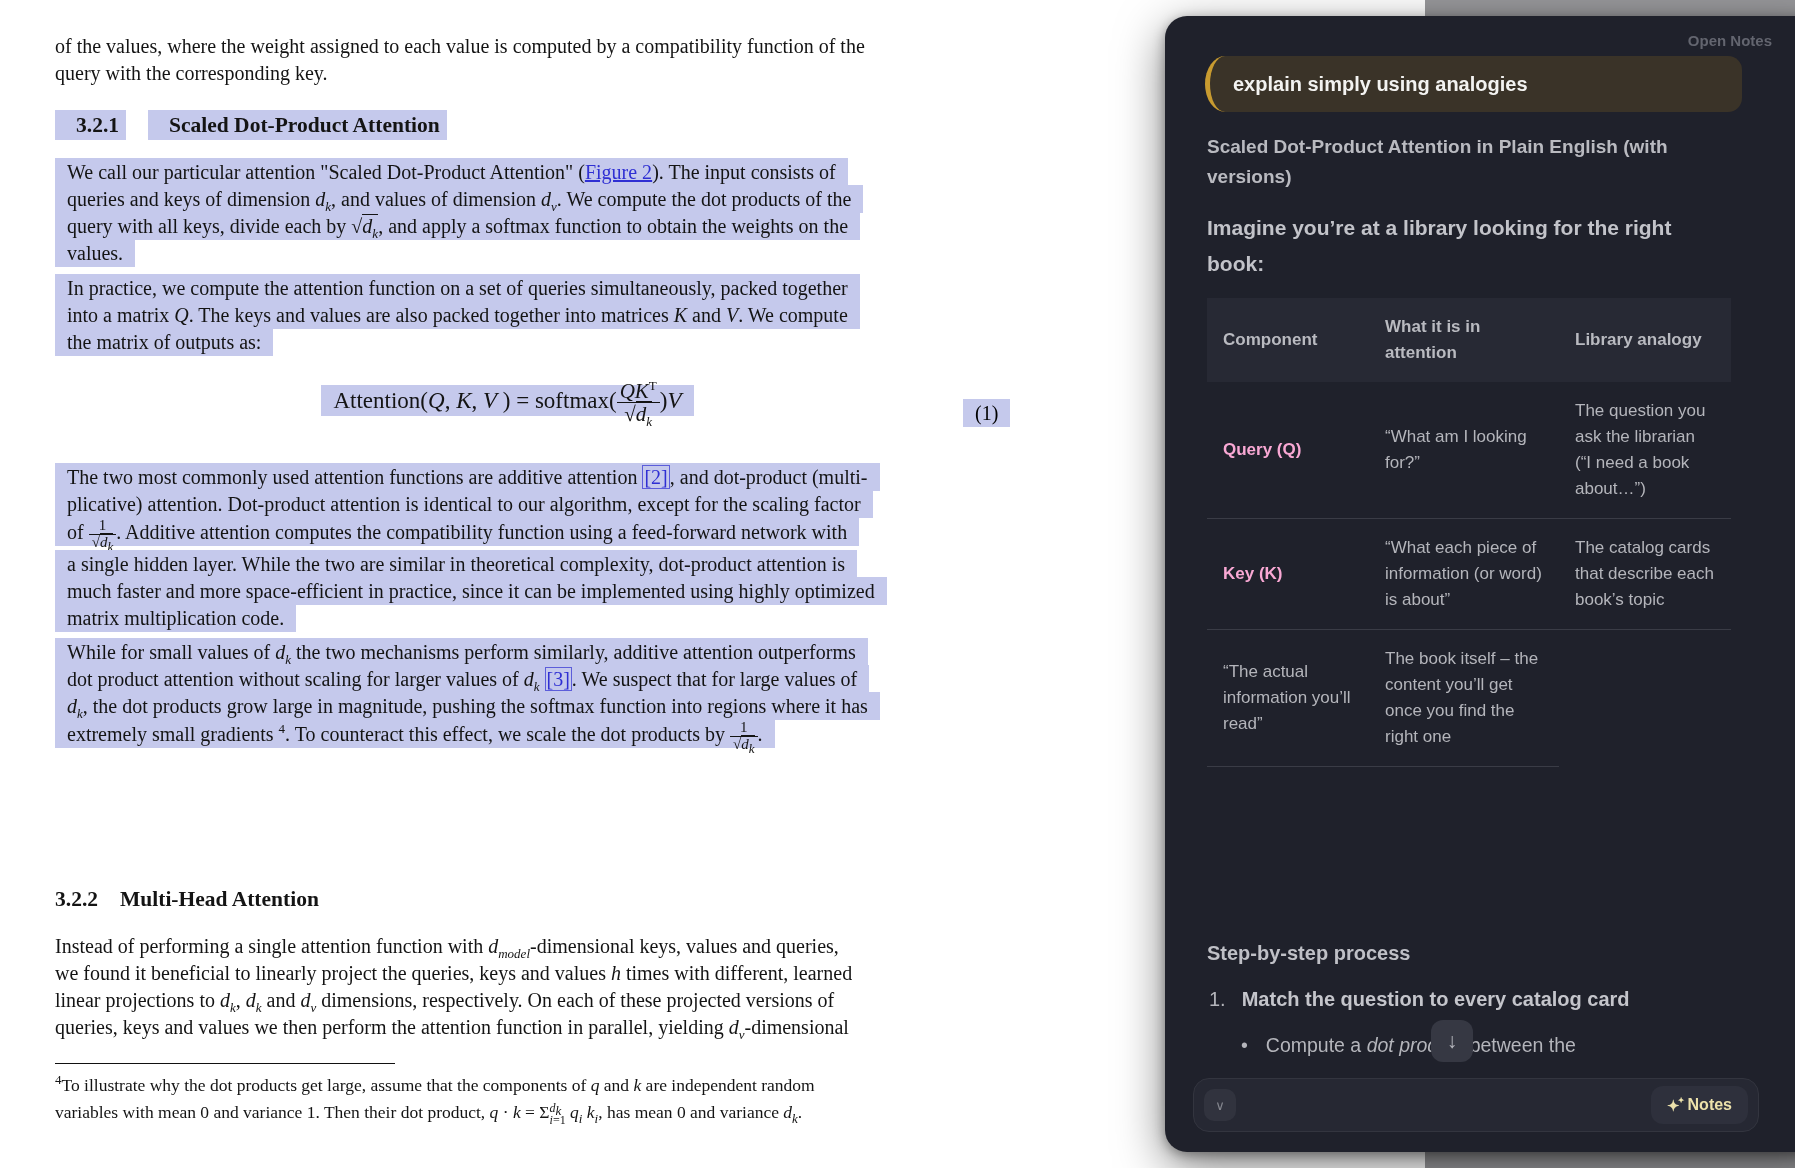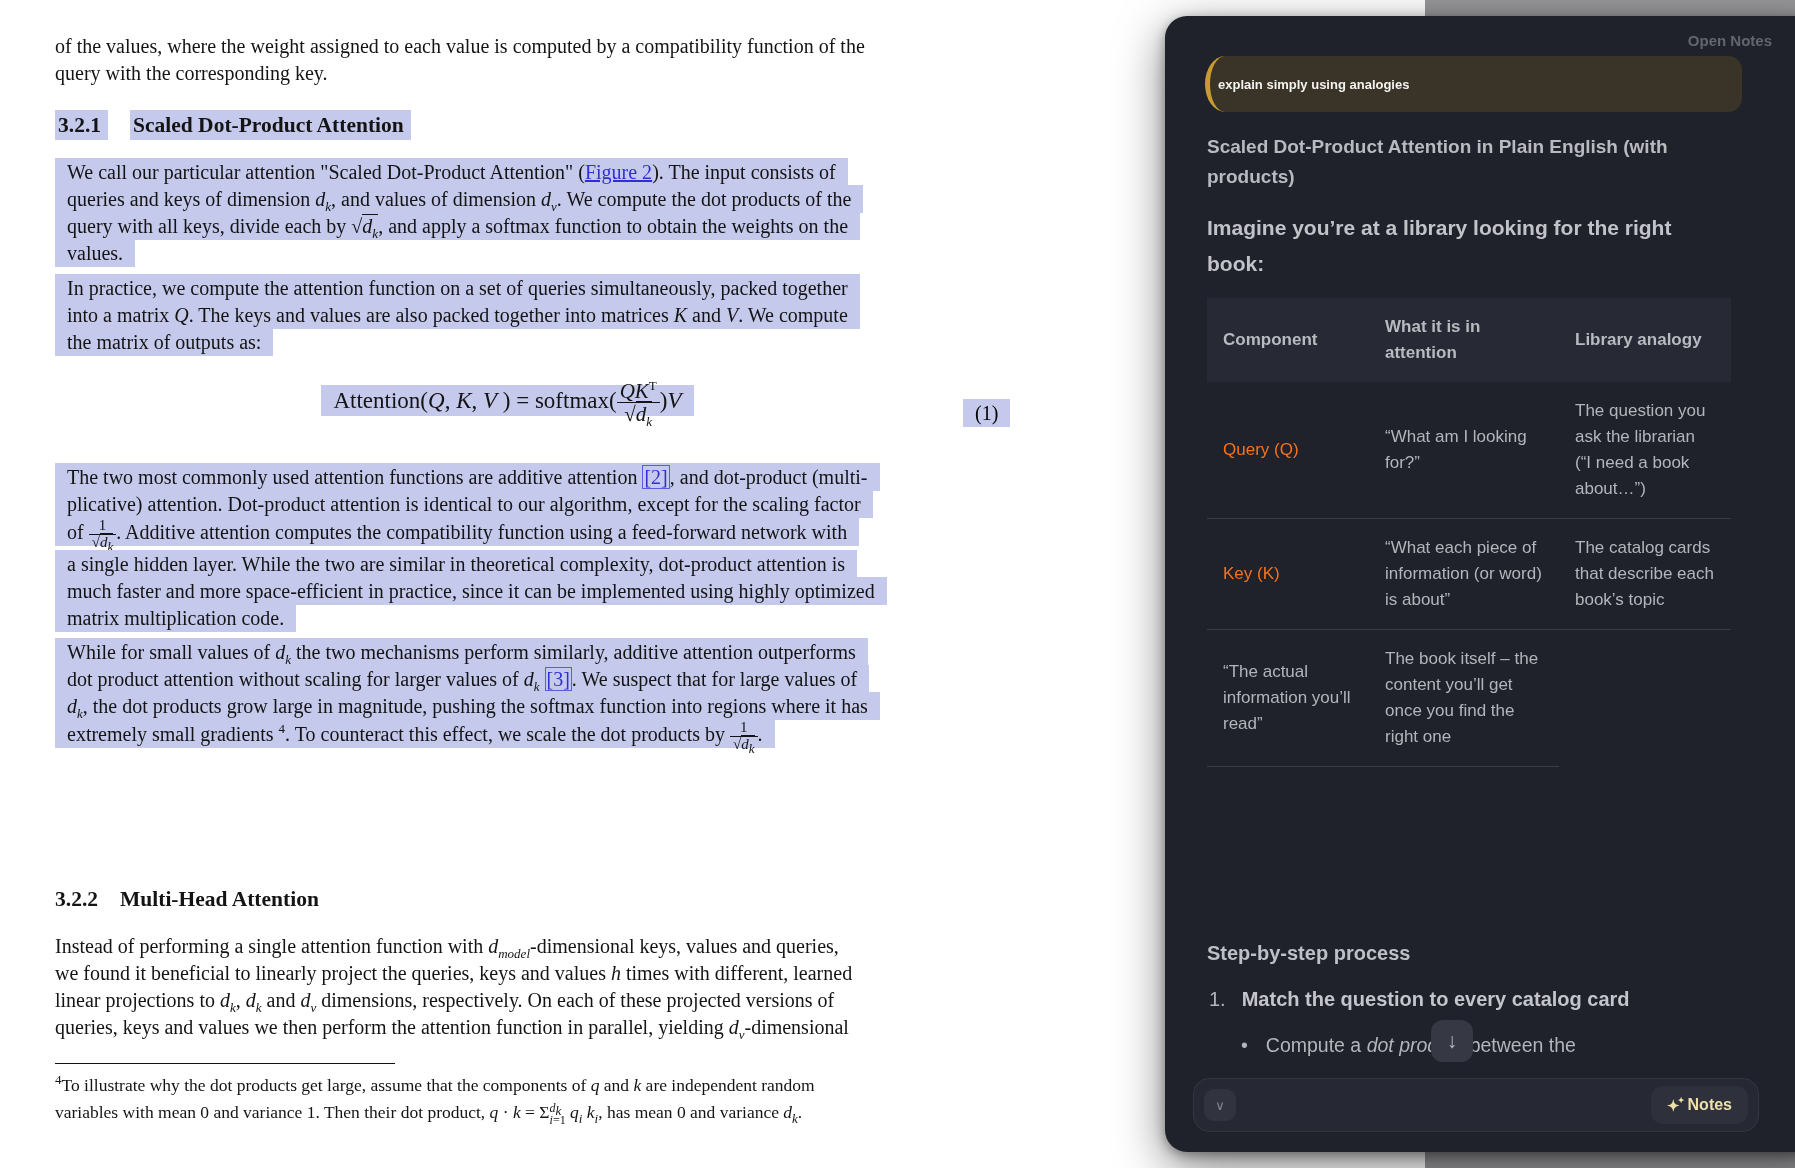--- a/index.html
+++ b/index.html
@@ -8,21 +8,21 @@
     background:#98989b;
     font-family:"Liberation Sans",sans-serif;
   }
   
   .page{position:absolute;left:0;top:0;width:1425px;height:1168px;background:#ffffff;}
   .doc{position:absolute;left:55px;color:#141414;font-family:"Liberation Serif",serif;
        font-size:20px;line-height:27px;}
   .doc .ln{white-space:nowrap;}
   .hl .ln, .hlspan{background:#c5c9ec;padding:3px 12px;}
   .doc-head{font-weight:bold;font-size:21.5px;font-family:"Liberation Serif",serif;}
-  .doc-head .hlspan{padding:3px 7px 3px 3px;}
+  .doc-head .hlspan{padding:3px 7px 3px 21px;}
   .doc-head .sec-num{margin-right:22px;}
   .link{color:#2f2fd3;text-decoration:underline;}
   .cite{color:#2f2fd3;border:1px solid rgba(47,47,211,.7);padding:0 1px;}
   sup{font-size:13px;line-height:0;}
   sub{font-size:13px;line-height:0;font-style:italic;}
   .frac{display:inline-block;vertical-align:middle;text-align:center;line-height:1.05;font-size:15px;}
   .frac .num{display:block;border-bottom:1.3px solid currentColor;padding:0 3px;}
   .frac .den{display:block;padding:0 3px;}
   .ovl{border-top:1.3px solid currentColor;}
   .lims{display:inline-block;vertical-align:middle;text-align:left;line-height:1;}
@@ -37,30 +37,30 @@
   .panel{position:absolute;left:1165px;top:16px;width:665px;height:1136px;
          background:#1f212b;border-radius:22px;
          box-shadow:0 14px 48px rgba(0,0,0,.5), 0 3px 12px rgba(0,0,0,.35);
          color:#b4b5bb;}
   .open-notes{position:absolute;top:16px;right:58px;font-size:15px;font-weight:700;color:#63656f;}
   .close-x{position:absolute;top:10px;right:22px;font-size:20px;color:#9a9ca4;cursor:pointer;}
   .query-box{position:absolute;left:40px;top:40px;width:532px;height:56px;
              background:#3a3328;border-left:5px solid #c89b30;
              border-radius:20px 14px 14px 20px / 28px 14px 14px 28px;
              display:flex;align-items:center;}
-  .query-box .qtext{padding-left:8px;font-size:13px;font-weight:700;color:#f3f3f1;}
+  .query-box .qtext{padding-left:23px;font-size:20px;font-weight:700;color:#f3f3f1;}
   .p-h1{position:absolute;left:42px;top:116px;width:505px;font-size:19px;line-height:30px;
         font-weight:700;color:#b9bac0;}
   .p-h2{position:absolute;left:42px;top:194px;width:495px;font-size:21px;line-height:36px;
         font-weight:700;color:#c2c3c9;}
   .tbl{position:absolute;left:42px;top:282px;width:524px;display:grid;
        grid-template-columns:162px 190px 172px;font-size:17px;line-height:26px;}
   .tbl .cell{display:flex;align-items:center;padding:16px;}
   .tbl .th{background:#272934;font-weight:700;color:#b9bac0;}
-  .tbl .comp{font-weight:400;color:#f97316;}
+  .tbl .comp{font-weight:700;color:#f9a8d4;}
   .tbl .rb{border-bottom:1px solid #3a3c46;}
   .p-h3{position:absolute;left:42px;top:926px;font-size:20px;font-weight:700;color:#bfc0c6;}
   .step{position:absolute;left:44px;top:972px;font-size:20px;color:#b4b5bb;display:flex;}
   .step .num{margin-right:16px;}
   .step .stxt{font-weight:700;color:#c4c5cb;}
   .bullet{position:absolute;left:76px;top:1018px;font-size:19.5px;color:#b4b5bb;display:flex;}
   .bullet .dot{margin-right:18px;}
   .down-btn{position:absolute;left:266px;top:1004px;width:42px;height:42px;border-radius:12px;
             background:#363843;display:flex;align-items:center;justify-content:center;
             font-size:21px;color:#b6b7bd;cursor:pointer;}
@@ -113,21 +113,21 @@
 
 <div class="panel">
 
   <span class="open-notes">Open Notes</span>
   <span class="close-x">×</span>
 
   <div class="query-box">
     <span class="qtext">explain simply using analogies</span>
   </div>
 
-  <div class="p-h1">Scaled Dot-Product Attention in Plain English (with products)</div>
+  <div class="p-h1">Scaled Dot-Product Attention in Plain English (with versions)</div>
   <div class="p-h2">Imagine you’re at a library looking for the right book:</div>
 
   <div class="tbl">
     <div class="cell th">Component</div>
     <div class="cell th">What it is in attention</div>
     <div class="cell th">Library analogy</div>
 
     <div class="cell comp rb">Query (Q)</div>
     <div class="cell rb">“What am I looking for?”</div>
     <div class="cell rb">The question you ask the librarian (“I need a book about…”)</div>

